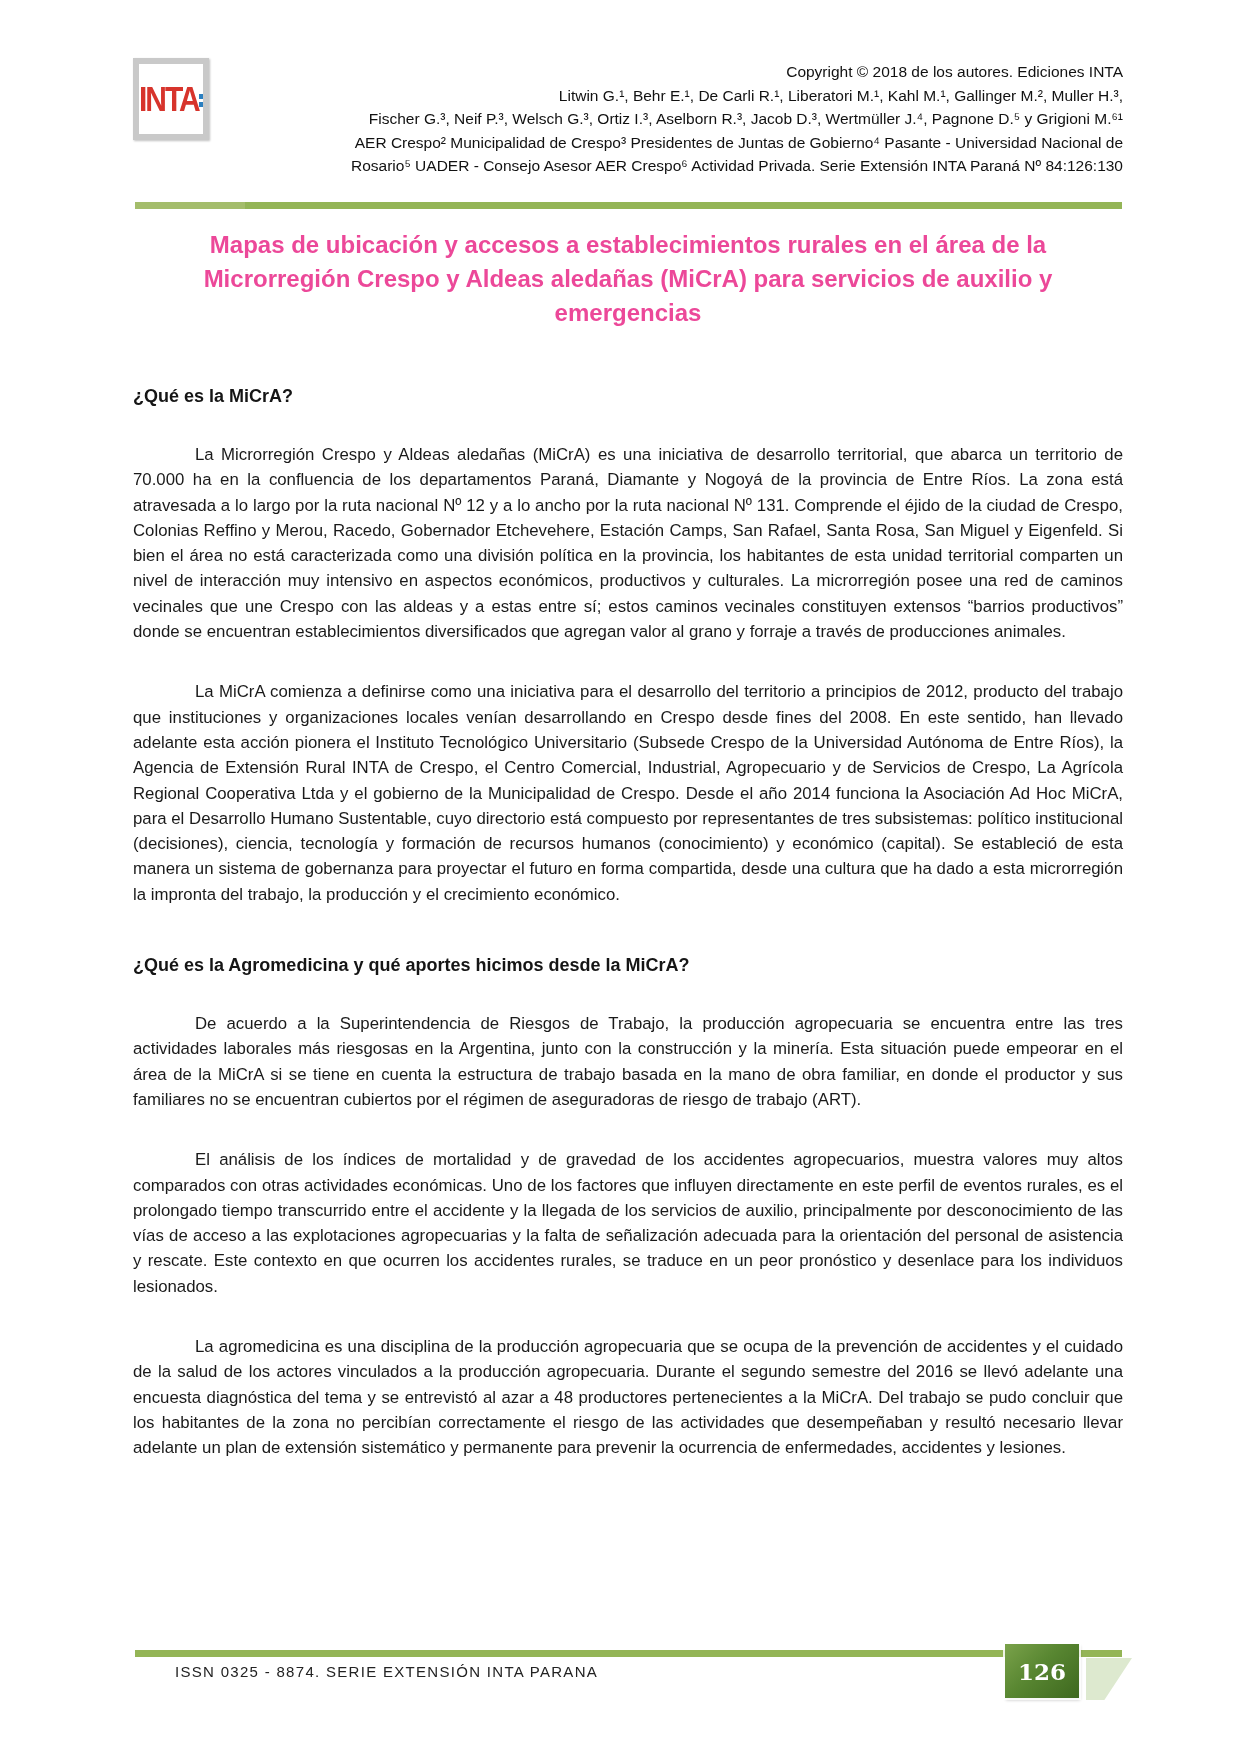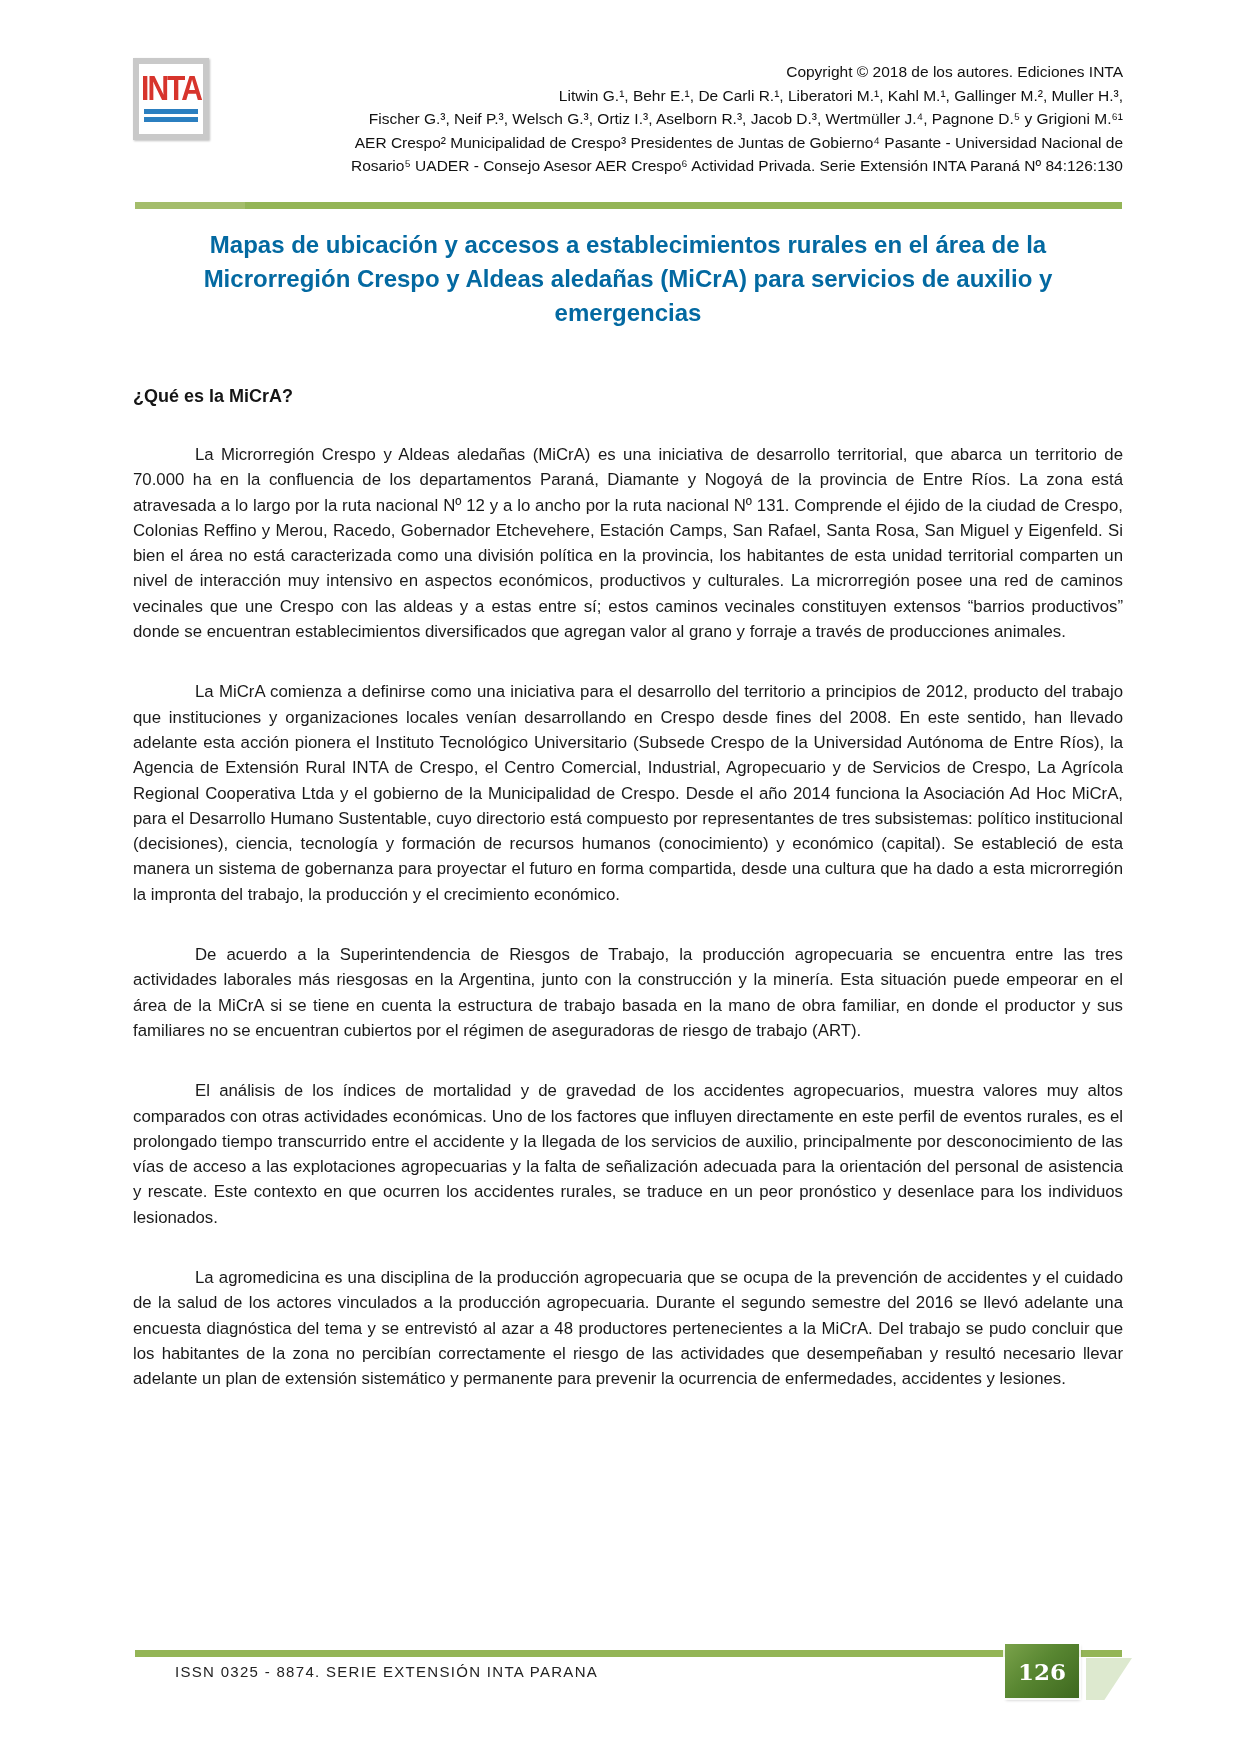--- a/index.html
+++ b/index.html
@@ -22,21 +22,21 @@
   .logo-badge {
     flex:0 0 auto;
     width:76px; height:82px;
     background:#c9c9c9;
     padding:6px;
     box-shadow:1px 1px 2px rgba(0,0,0,.25);
   }
   .logo-inner {
     width:100%; height:100%;
     background:#ffffff;
-    display:flex; flex-direction:column;
+    display:flex; flex-direction:row;
     align-items:center; justify-content:center;
   }
   .logo-word {
     font-weight:800;
     font-size:30px;
     letter-spacing:-2px;
     color:#d7342c;
     line-height:30px;
     transform:scaleY(1.15);
   }
@@ -65,21 +65,21 @@
     position:absolute; top:228px; left:133px;
     width:990px;
   }
   .title {
     max-width:945px;
     margin:0 auto;
     text-align:center;
     font-weight:700;
     font-size:24px;
     line-height:34px;
-    color:#0369a1;
+    color:#ec4899;
   }
   .section-heading {
     font-weight:700;
     font-size:18px;
     margin-top:56px;
     margin-bottom:16px;
     color:#151515;
   }
   .section-heading.second { margin-top:48px; }
   .para {
@@ -150,20 +150,21 @@
 
   <div class="top-rule"></div>
 
   <div class="article">
     <h1 class="title">Mapas de ubicación y accesos a establecimientos rurales en el área de la Microrregión Crespo y Aldeas aledañas (MiCrA) para servicios de auxilio y emergencias</h1>
 
     <h2 class="section-heading">¿Qué es la MiCrA?</h2>
     <p class="para">La Microrregión Crespo y Aldeas aledañas (MiCrA) es una iniciativa de desarrollo territorial, que abarca un territorio de 70.000 ha en la confluencia de los departamentos Paraná, Diamante y Nogoyá de la provincia de Entre Ríos. La zona está atravesada a lo largo por la ruta nacional Nº 12 y a lo ancho por la ruta nacional Nº 131. Comprende el éjido de la ciudad de Crespo, Colonias Reffino y Merou, Racedo, Gobernador Etchevehere, Estación Camps, San Rafael, Santa Rosa, San Miguel y Eigenfeld. Si bien el área no está caracterizada como una división política en la provincia, los habitantes de esta unidad territorial comparten un nivel de interacción muy intensivo en aspectos económicos, productivos y culturales. La microrregión posee una red de caminos vecinales que une Crespo con las aldeas y a estas entre sí; estos caminos vecinales constituyen extensos “barrios productivos” donde se encuentran establecimientos diversificados que agregan valor al grano y forraje a través de producciones animales.</p>
     <p class="para">La MiCrA comienza a definirse como una iniciativa para el desarrollo del territorio a principios de 2012, producto del trabajo que instituciones y organizaciones locales venían desarrollando en Crespo desde fines del 2008. En este sentido, han llevado adelante esta acción pionera el Instituto Tecnológico Universitario (Subsede Crespo de la Universidad Autónoma de Entre Ríos), la Agencia de Extensión Rural INTA de Crespo, el Centro Comercial, Industrial, Agropecuario y de Servicios de Crespo, La Agrícola Regional Cooperativa Ltda y el gobierno de la Municipalidad de Crespo. Desde el año 2014 funciona la Asociación Ad Hoc MiCrA, para el Desarrollo Humano Sustentable, cuyo directorio está compuesto por representantes de tres subsistemas: político institucional (decisiones), ciencia, tecnología y formación de recursos humanos (conocimiento) y económico (capital). Se estableció de esta manera un sistema de gobernanza para proyectar el futuro en forma compartida, desde una cultura que ha dado a esta microrregión la impronta del trabajo, la producción y el crecimiento económico.</p>
 
+    <h2 class="section-heading second">¿Qué es la Agromedicina y qué aportes hicimos desde la MiCrA?</h2>
     <p class="para">De acuerdo a la Superintendencia de Riesgos de Trabajo, la producción agropecuaria se encuentra entre las tres actividades laborales más riesgosas en la Argentina, junto con la construcción y la minería. Esta situación puede empeorar en el área de la MiCrA si se tiene en cuenta la estructura de trabajo basada en la mano de obra familiar, en donde el productor y sus familiares no se encuentran cubiertos por el régimen de aseguradoras de riesgo de trabajo (ART).</p>
     <p class="para">El análisis de los índices de mortalidad y de gravedad de los accidentes agropecuarios, muestra valores muy altos comparados con otras actividades económicas. Uno de los factores que influyen directamente en este perfil de eventos rurales, es el prolongado tiempo transcurrido entre el accidente y la llegada de los servicios de auxilio, principalmente por desconocimiento de las vías de acceso a las explotaciones agropecuarias y la falta de señalización adecuada para la orientación del personal de asistencia y rescate. Este contexto en que ocurren los accidentes rurales, se traduce en un peor pronóstico y desenlace para los individuos lesionados.</p>
     <p class="para">La agromedicina es una disciplina de la producción agropecuaria que se ocupa de la prevención de accidentes y el cuidado de la salud de los actores vinculados a la producción agropecuaria. Durante el segundo semestre del 2016 se llevó adelante una encuesta diagnóstica del tema y se entrevistó al azar a 48 productores pertenecientes a la MiCrA. Del trabajo se pudo concluir que los habitantes de la zona no percibían correctamente el riesgo de las actividades que desempeñaban y resultó necesario llevar adelante un plan de extensión sistemático y permanente para prevenir la ocurrencia de enfermedades, accidentes y lesiones.</p>
   </div>
 
   <div class="footer-rule"></div>
   <div class="footer-issn">ISSN 0325 - 8874. SERIE EXTENSIÓN INTA PARANA</div>
   <div class="page-ribbon"></div>
   <div class="page-number-box">
     <span class="page-number">126</span>

